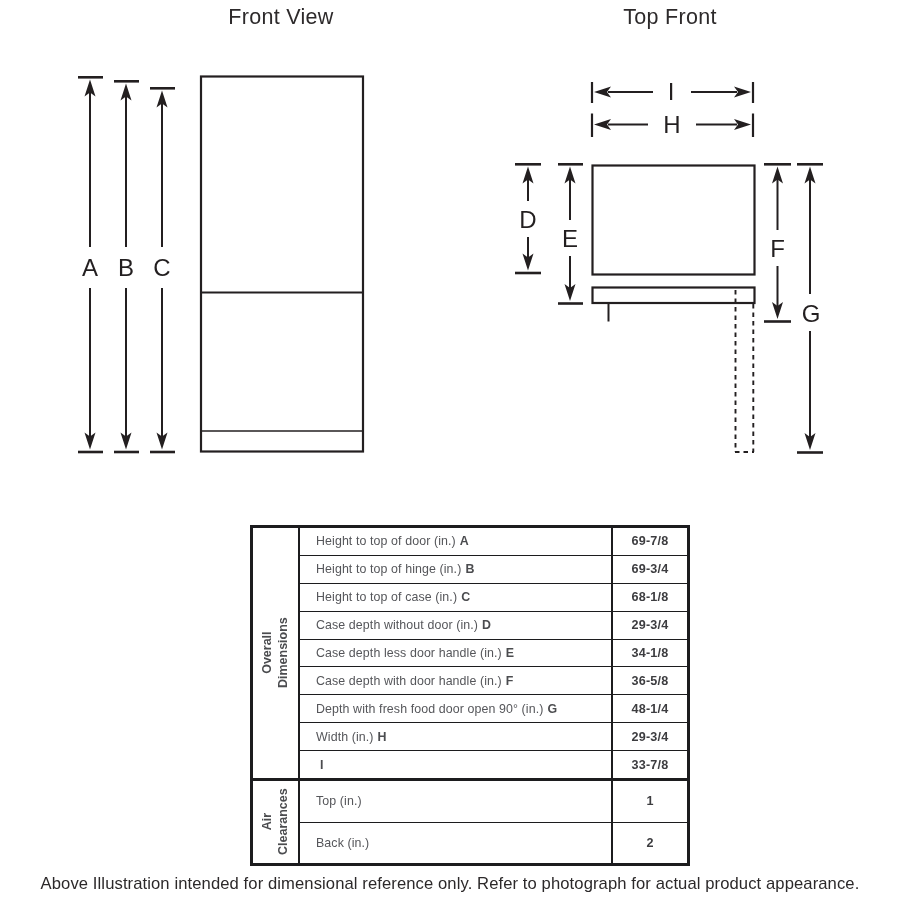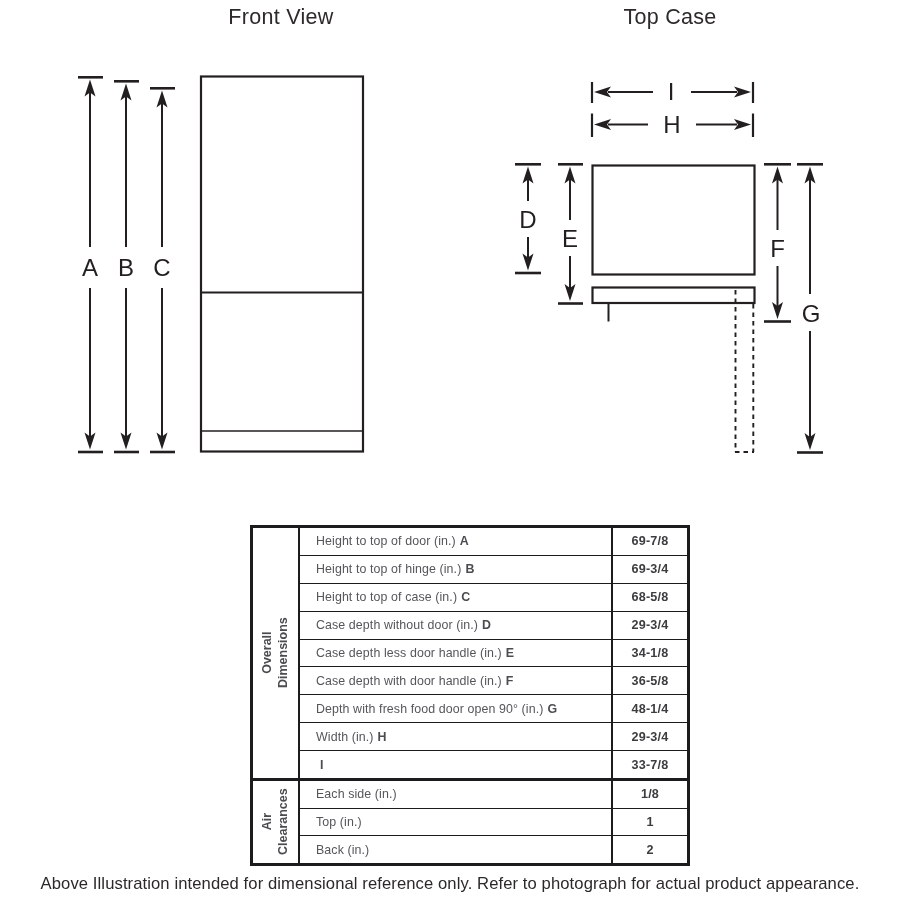--- a/index.html
+++ b/index.html
@@ -51,21 +51,21 @@
     position:absolute;left:0;top:874px;width:900px;text-align:center;
     font-size:16.6px;color:#2c292a;letter-spacing:.1px;
   }
 </style>
 </head>
 <body>
 
 <div class="canvas">
 
   <div class="view-title" id="front-title">Front View</div>
-  <div class="view-title" id="top-title">Top Case</div>
+  <div class="view-title" id="top-title">Top Front</div>
 
   <svg class="diagram-svg" width="900" height="520" viewBox="0 0 900 520" fill="none" stroke="#231f20">
 
     <g>
       <rect x="201" y="76.5" width="162" height="375" stroke-width="2.2" fill="#ffffff"></rect>
       <line x1="202" y1="292.5" x2="362" y2="292.5" stroke-width="2.2"></line>
       <line x1="202" y1="431" x2="362" y2="431" stroke-width="1.6"></line>
 
       <g stroke-width="2">
         <line x1="78" y1="77.3" x2="103" y2="77.3" stroke-width="2.6"></line>
@@ -193,21 +193,21 @@
               <span>Height to top of hinge (in.)</span>
               <b>B</b>
             </div>
           <div class="value-cell">69-3/4</div>
         </div>
         <div class="spec-row">
           <div class="desc-cell">
               <span>Height to top of case (in.)</span>
               <b>C</b>
             </div>
-          <div class="value-cell">68-5/8</div>
+          <div class="value-cell">68-1/8</div>
         </div>
         <div class="spec-row">
           <div class="desc-cell">
               <span>Case depth without door (in.)</span>
               <b>D</b>
             </div>
           <div class="value-cell">29-3/4</div>
         </div>
         <div class="spec-row">
           <div class="desc-cell">
@@ -246,26 +246,20 @@
       </div>
     </div>
 
     <div class="spec-section air">
       <div class="rot-cell">
         <div class="rot-text air-label">Air Clearances</div>
       </div>
       <div class="rows-col">
         <div class="spec-row">
           <div class="desc-cell">
-              <span>Each side (in.)</span>
-            </div>
-          <div class="value-cell">1/8</div>
-        </div>
-        <div class="spec-row">
-          <div class="desc-cell">
               <span>Top (in.)</span>
             </div>
           <div class="value-cell">1</div>
         </div>
         <div class="spec-row">
           <div class="desc-cell">
               <span>Back (in.)</span>
             </div>
           <div class="value-cell">2</div>
         </div>

